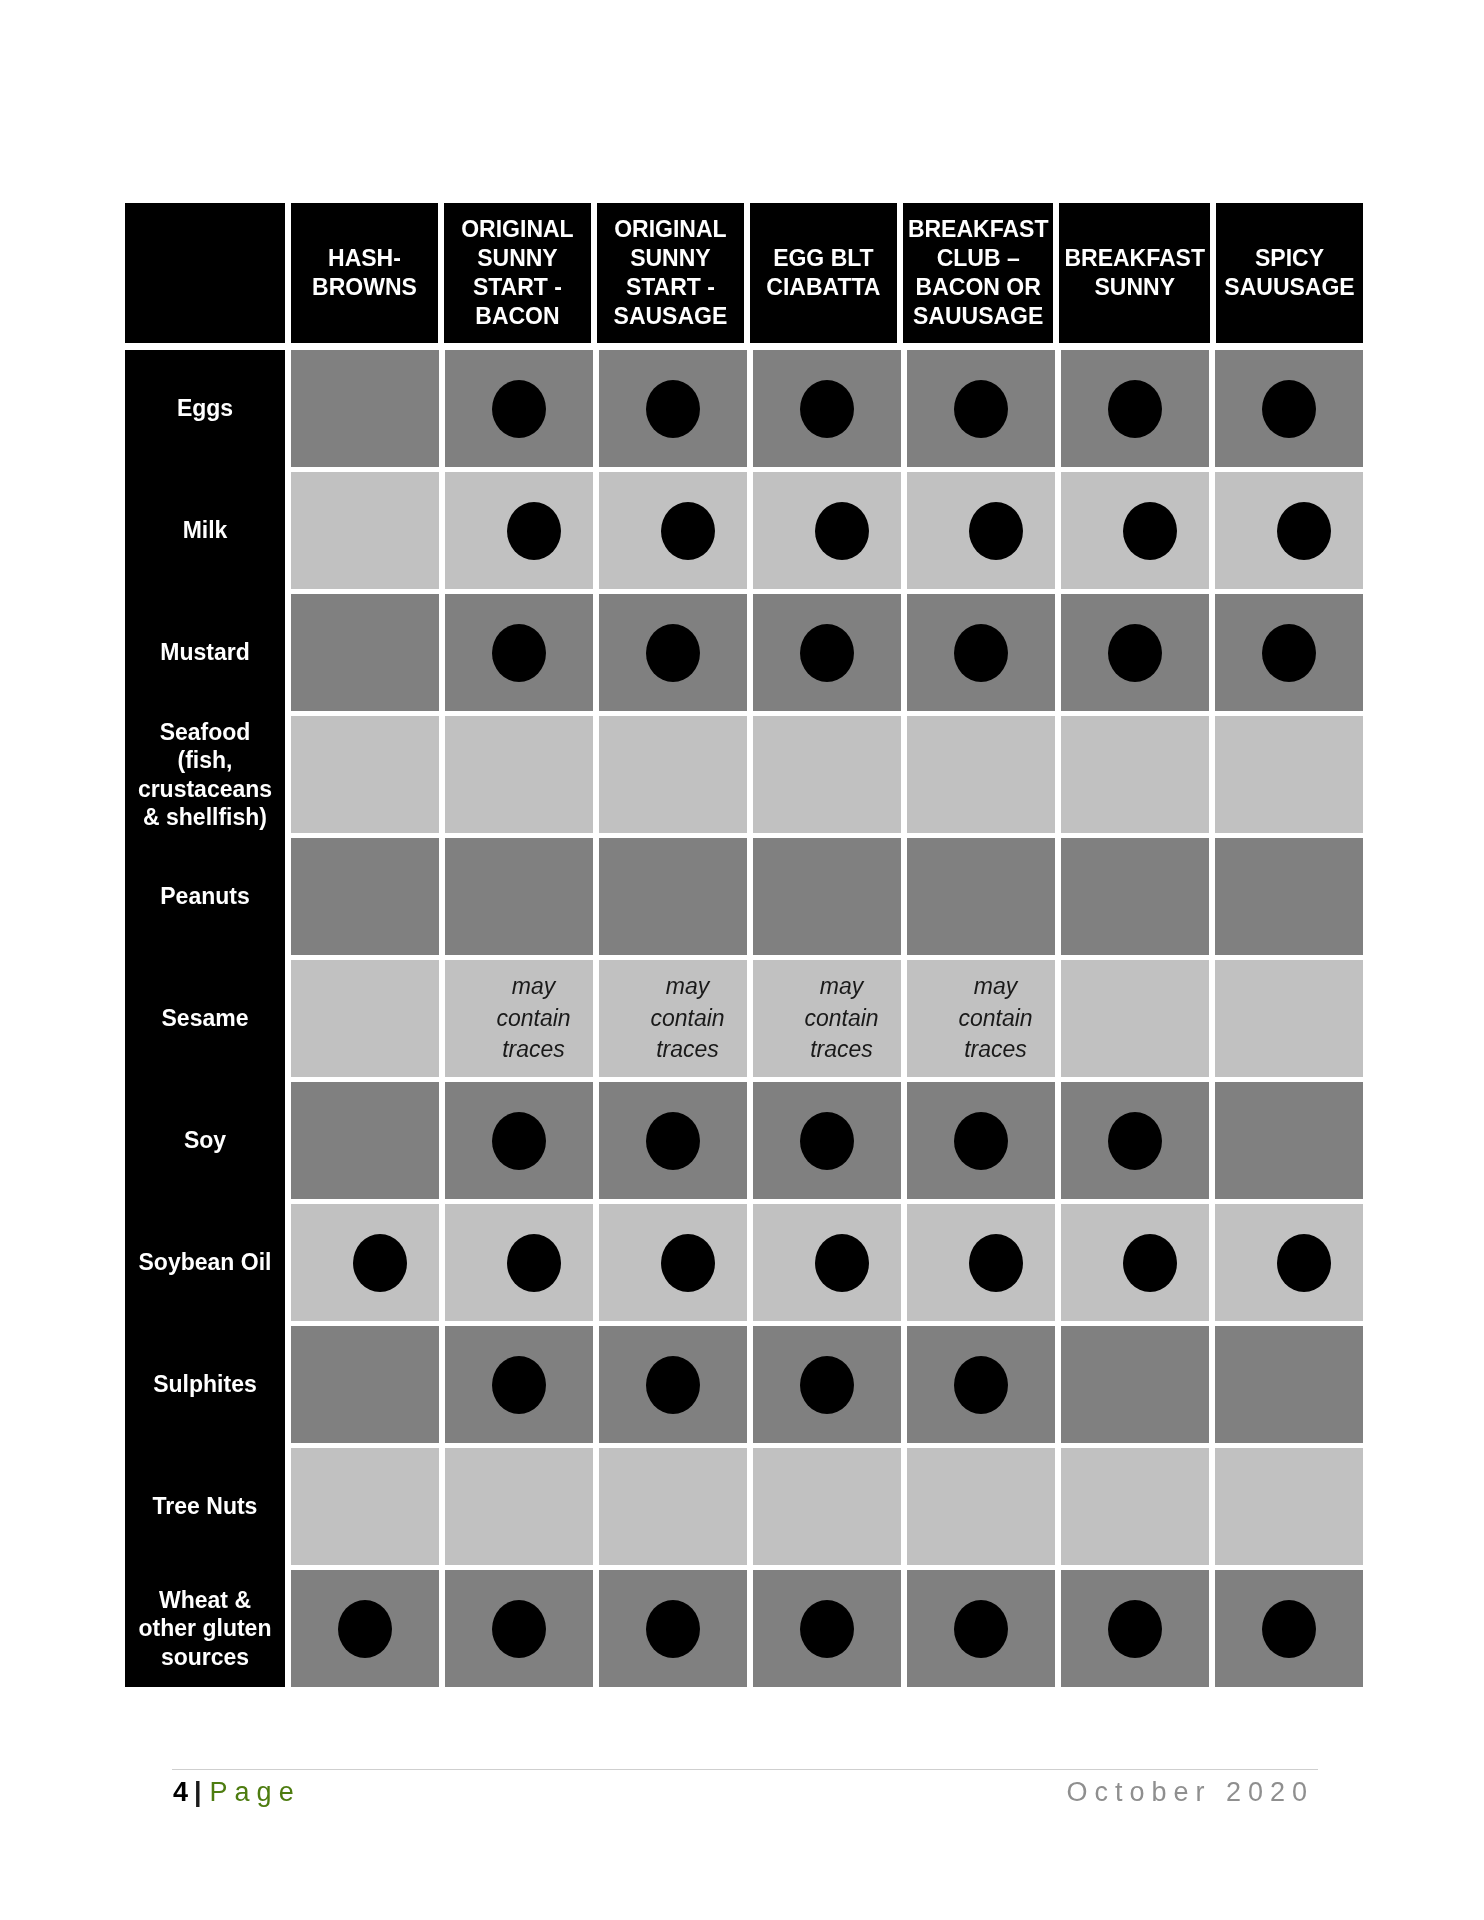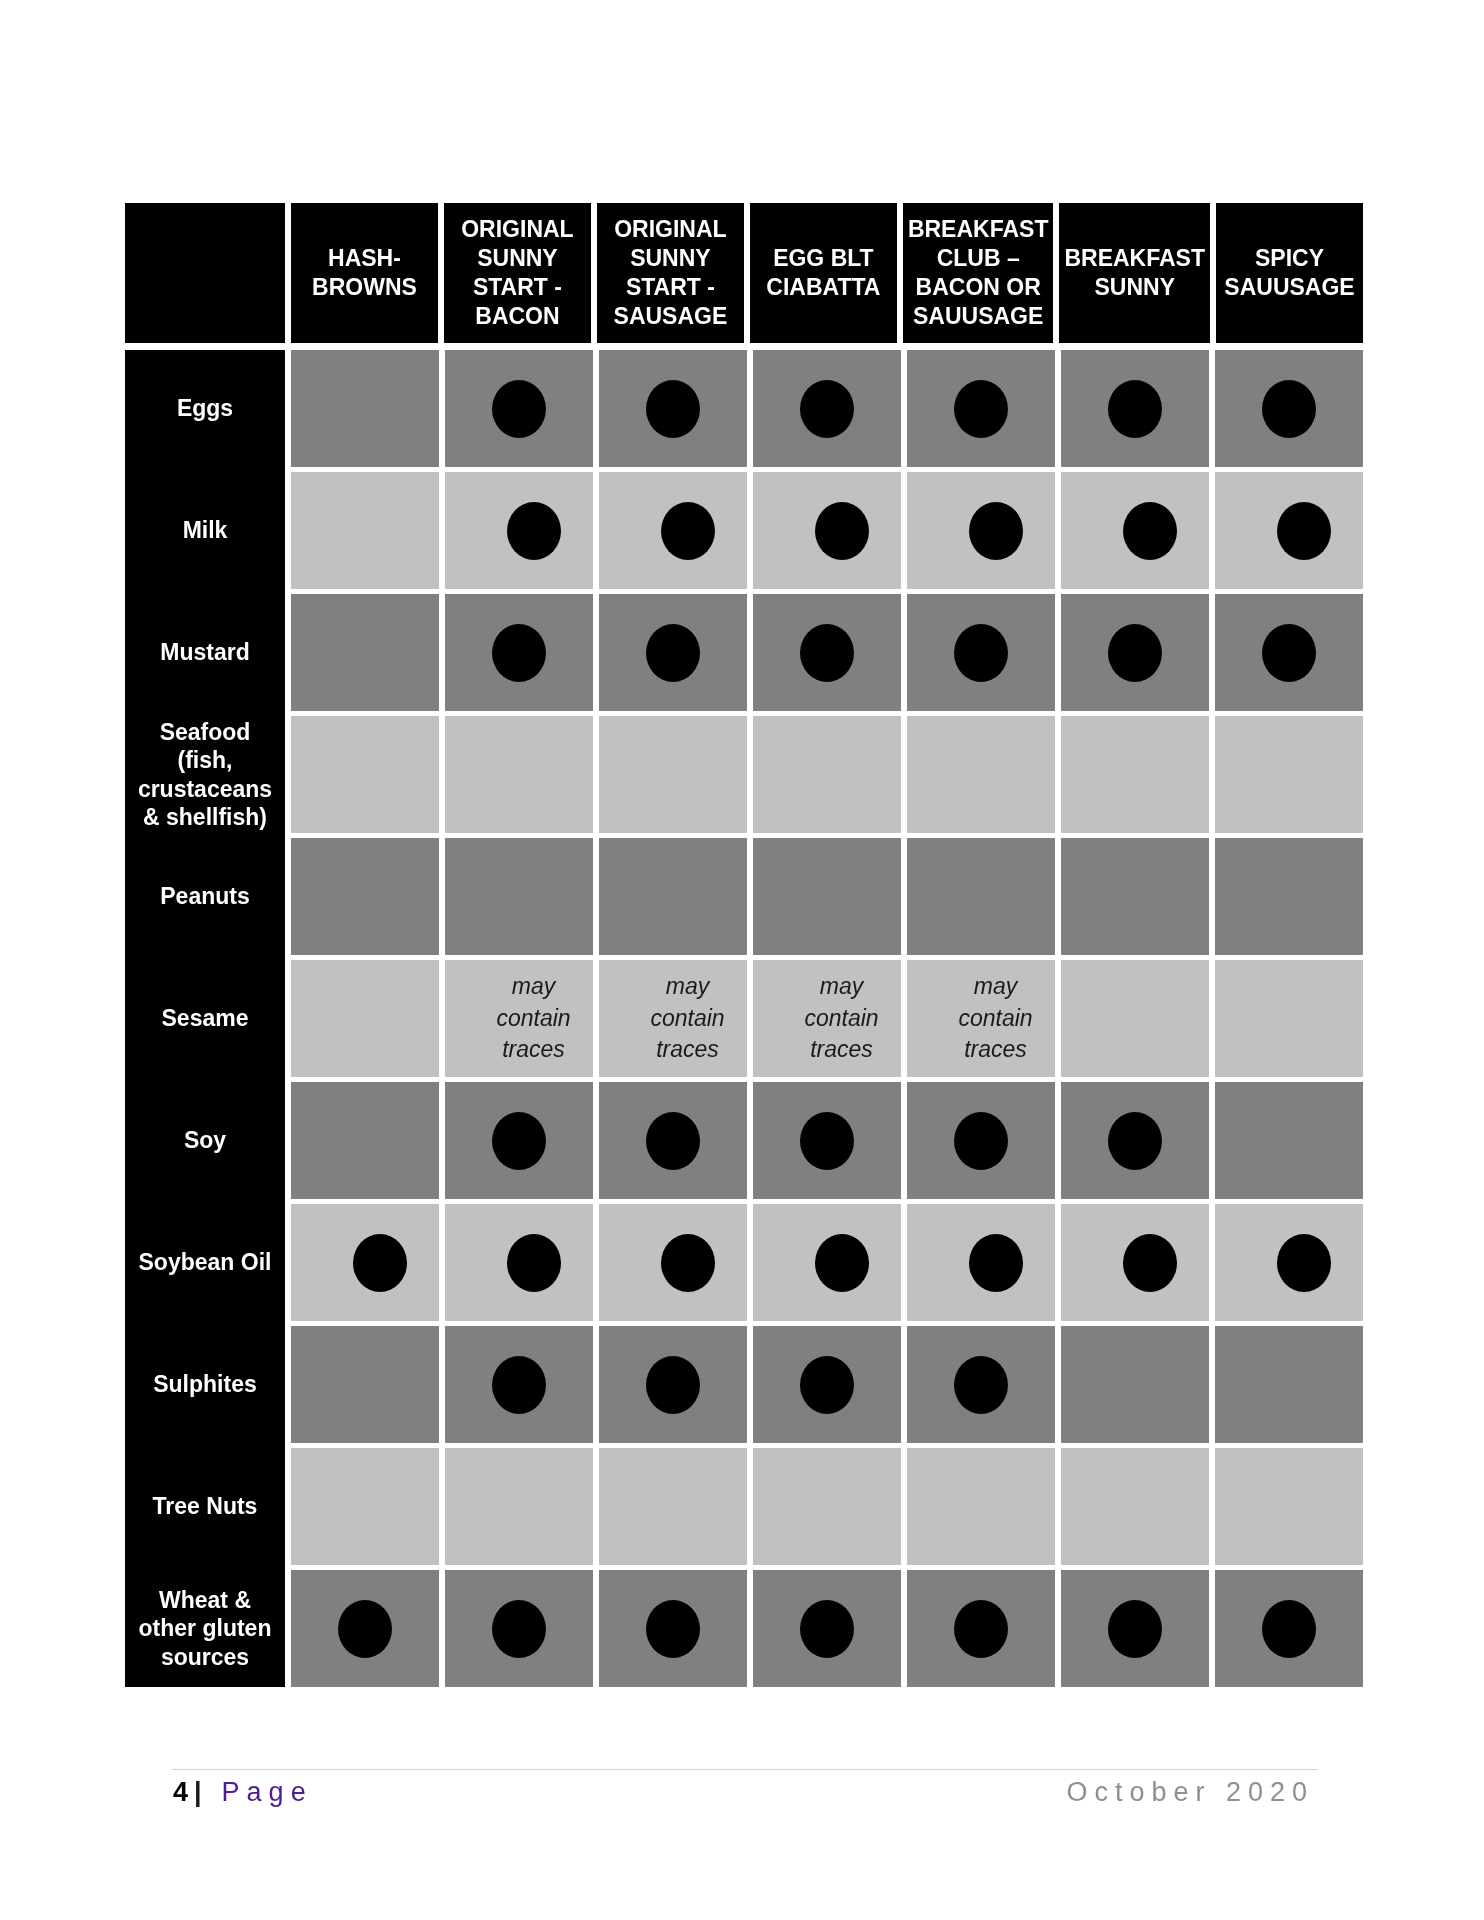--- a/index.html
+++ b/index.html
@@ -81,21 +81,21 @@
   }
   .footer-left {
     position:absolute;
     left:173px; top:1777px;
     font-size:27px;
     color:#000;
     white-space:nowrap;
   }
   .footer-left .pnum { font-weight:bold; color:#000; }
   .footer-left .psep { font-weight:bold; color:#1a1a1a; padding:0 8px 0 6px; }
-  .footer-left .plabel { color:#4c1d95; letter-spacing:7px;margin-left:12px; }
+  .footer-left .plabel { color:#4d7c0f; letter-spacing:7px; }
   .footer-right {
     position:absolute;
     top:1777px; right:170px;
     font-size:27px;
     color:#8f8f8f;
     letter-spacing:7px;
     white-space:nowrap;
   }
 </style>
 </head>

